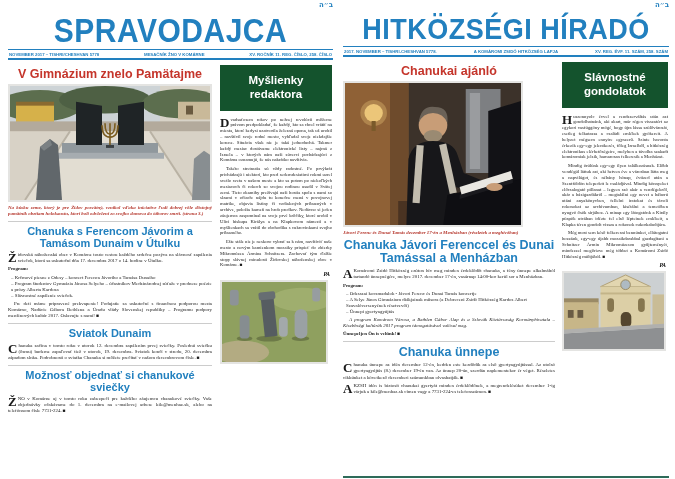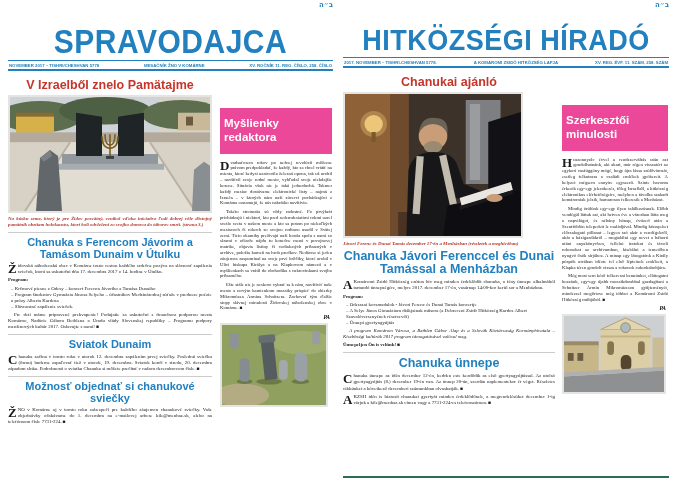--- a/index.html
+++ b/index.html
@@ -4,21 +4,21 @@
 <style>
   html,body{margin:0;padding:0;}
   body{
     width:675px;height:479px;background:#ffffff;overflow:hidden;position:relative;
     font-family:"Liberation Serif", serif;
   }
   .page{position:absolute;top:0;height:479px;overflow:hidden;background:#fff;}
   .page-left{left:8px;width:325px;}
   .page-right{left:343px;width:326px;}
 
-  .masthead{position:relative;padding-top:20px;}
+  .masthead{position:relative;padding-top:9px;}
   .hebrew{position:absolute;top:1px;right:0;color:#2280bf;font-size:7px;font-weight:bold;
     font-family:"DejaVu Sans", sans-serif;}
   .title{margin:6px 0 0 0;text-align:center;color:#2280bf;
     font-family:"Liberation Sans", sans-serif;font-weight:bold;font-size:30px;line-height:1;
     letter-spacing:0.5px;transform:scaleY(1.08);transform-origin:top;}
   .page-right .title{font-size:27px;}
   .dateline{display:flex;justify-content:space-between;align-items:center;gap:4px;
     font-family:"Liberation Sans", sans-serif;font-size:4.3px;font-weight:bold;color:#2280bf;
     border-top:1px solid #2280bf;border-bottom:2px solid #2280bf;
     padding:1.5px 1px;margin-top:4px;white-space:nowrap;}
@@ -44,23 +44,23 @@
   .body-text{font-size:4.9px;line-height:1.24;text-align:justify;color:#1b1b1b;margin:2px 0;}
   .body-sm{font-size:4.7px;line-height:1.24;text-align:justify;color:#1b1b1b;margin:0 0 3px 0;}
   .indent{text-indent:6px;}
   .bold{font-weight:bold;}
   .italic{font-style:italic;}
   .dropcap::first-letter{font-size:13px;font-weight:bold;float:left;line-height:9px;
     padding:1px 1px 0 0;font-family:"Liberation Serif", serif;}
   .program-item{font-size:4.9px;line-height:1.24;text-align:left;color:#1b1b1b;margin:0 0 0 3px;}
 
   .rule{border-top:1px solid #cccccc;margin:4px 0;}
-  .graybox{background:#ec4899;color:#ffffff;font-family:"Liberation Sans", sans-serif;
-    font-weight:bold;font-size:11.5px;line-height:1.2;text-align:left;
-    padding:9px 4px;margin-bottom:6px;margin-top:32px;}
+  .graybox{background:#14532d;color:#ffffff;font-family:"Liberation Sans", sans-serif;
+    font-weight:bold;font-size:11.5px;line-height:1.2;text-align:center;
+    padding:9px 4px;margin-bottom:6px;}
   .sig{text-align:right;font-style:italic;font-weight:bold;font-size:5.5px;margin:1px 2px 3px 0;}
   .footer-line{position:absolute;left:0;right:0;bottom:1px;height:2.5px;background:#2e6b5a;}
 </style>
 </head>
 <body>
 
 <div>
 
   <section class="page page-left">
     <header class="masthead">
@@ -68,21 +68,21 @@
       <h1 class="title">SPRAVODAJCA</h1>
       <div class="dateline">
         <span>NOVEMBER 2017 – TISHRI/CHESHVAN 5778</span>
         <span>MESAČNÍK ŽNO V KOMÁRNE</span>
         <span>XV. ROČNÍK 11. REG. ČÍSLO, 258. ČÍSLO</span>
       </div>
     </header>
 
     <div class="content">
       <div class="colA">
-        <h2 class="headline red h-lg">V Izraelből znelo Pamätajme</h2>
+        <h2 class="headline red h-lg">V Gimnázium znelo Pamätajme</h2>
 
         <svg class="photo" width="200" height="114" viewBox="0 0 200 116" preserveAspectRatio="none">
           <rect width="200" height="40" fill="#cdd3d6"></rect>
           <rect x="150" width="50" height="40" fill="#d8d3c8"></rect>
           <ellipse cx="30" cy="20" rx="42" ry="16" fill="#5c6e4e"></ellipse>
           <ellipse cx="95" cy="14" rx="46" ry="14" fill="#4e6044"></ellipse>
           <ellipse cx="172" cy="18" rx="40" ry="15" fill="#5c6e4e"></ellipse>
           <rect x="6" y="16" width="38" height="5" fill="#8a6a30"></rect>
           <rect x="6" y="20" width="38" height="20" fill="#d6b14a"></rect>
           <rect x="168" y="16" width="32" height="18" fill="#c9b999"></rect>
@@ -207,21 +207,21 @@
         <p class="body-text bold">Ünnepeljen Ön is velünk! ■</p>
         <div class="rule"></div>
 
         <h2 class="headline blue h-md">Chanuka ünnepe</h2>
         <p class="body-text dropcap">Chanuka ünnepe az idén december 12-én, kedden este kezdődik az első gyertyagyújtással. Az utolsó gyertyagyújtás (8.) december 19-én van. Az ünnep 20-án, szerdán naplementekor ér véget. Részletes cikkünket a következő decemberi számunkban olvashatják. ■</p>
 
         <p class="body-text dropcap">A KZSH idén is biztosít chanukai gyertyát minden érdeklődőnek, a megrendelésüket december 1-ig várjuk a kile@menhaz.sk címen vagy a 7731-224-es telefonszámon. ■</p>
       </div>
 
       <aside class="colB">
-        <div class="graybox">Szerkesztői minulosti</div>
+        <div class="graybox">Slávnostné gondolatok</div>
         <p class="body-sm dropcap">Huszonnyolc évvel a rendszerváltás után azt gondolhatnánk, aki akart, már régen visszatért az egykori vasfüggöny mögé, hogy újra lássa szülővárosát, esetleg felkutassa a családi emlékek gyökereit. A helyzet mégsem ennyire egyszerű. Szinte havonta érkezik egy-egy jelentkezés, főleg Izraelből, a hitközség elektronikus elérhetőségeire, melyben a távolba szakadt komáromiak jelzik, hamarosan felkeresik a Menházat.</p>
         <p class="body-sm indent">Mindig örülünk egy-egy ilyen találkozásnak. Előbb vendégül láttuk azt, aki hetven éve a városban látta meg a napvilágot, és néhány hónap, évtized után a Szentföldön telepedett le családjával. Mindig könnyeket előcsalogató pillanat – legyen szó akár a vendégekről, akár a házigazdákról – megtalálni egy nevet a háború utáni anyakönyvben, fellelni iratokat és távoli rokonokat az archívumban, kisétálni a temetőben nyugvó ősök sírjához. A minap egy látogatónk a Király püspök utcában idézte fel első lépteinek emlékeit, a Klapka téren gondolt vissza a rokonok cukorkaboltjára.</p>
         <p class="body-sm indent">Még most sem késő felkeresni bennünket, ellátogatni hozzánk, egy-egy újabb mozaikdarabbal gazdagítani a Schnitzer Ármin Mikromúzeum gyűjteményét, mindezzel megőrizve még többet a Komáromi Zsidó Hitközség múltjából. ■</p>
         <div class="sig">PA</div>
 
         <svg class="photo" width="100" height="76" viewBox="0 0 104 78" preserveAspectRatio="none">
           <rect width="104" height="78" fill="#ccd0d2"></rect>
           <rect x="0" y="26" width="36" height="6" fill="#9a8a66"></rect>
           <rect x="0" y="30" width="36" height="30" fill="#c7b688"></rect>
           <rect x="4" y="38" width="6" height="8" fill="#6a5c44"></rect>

